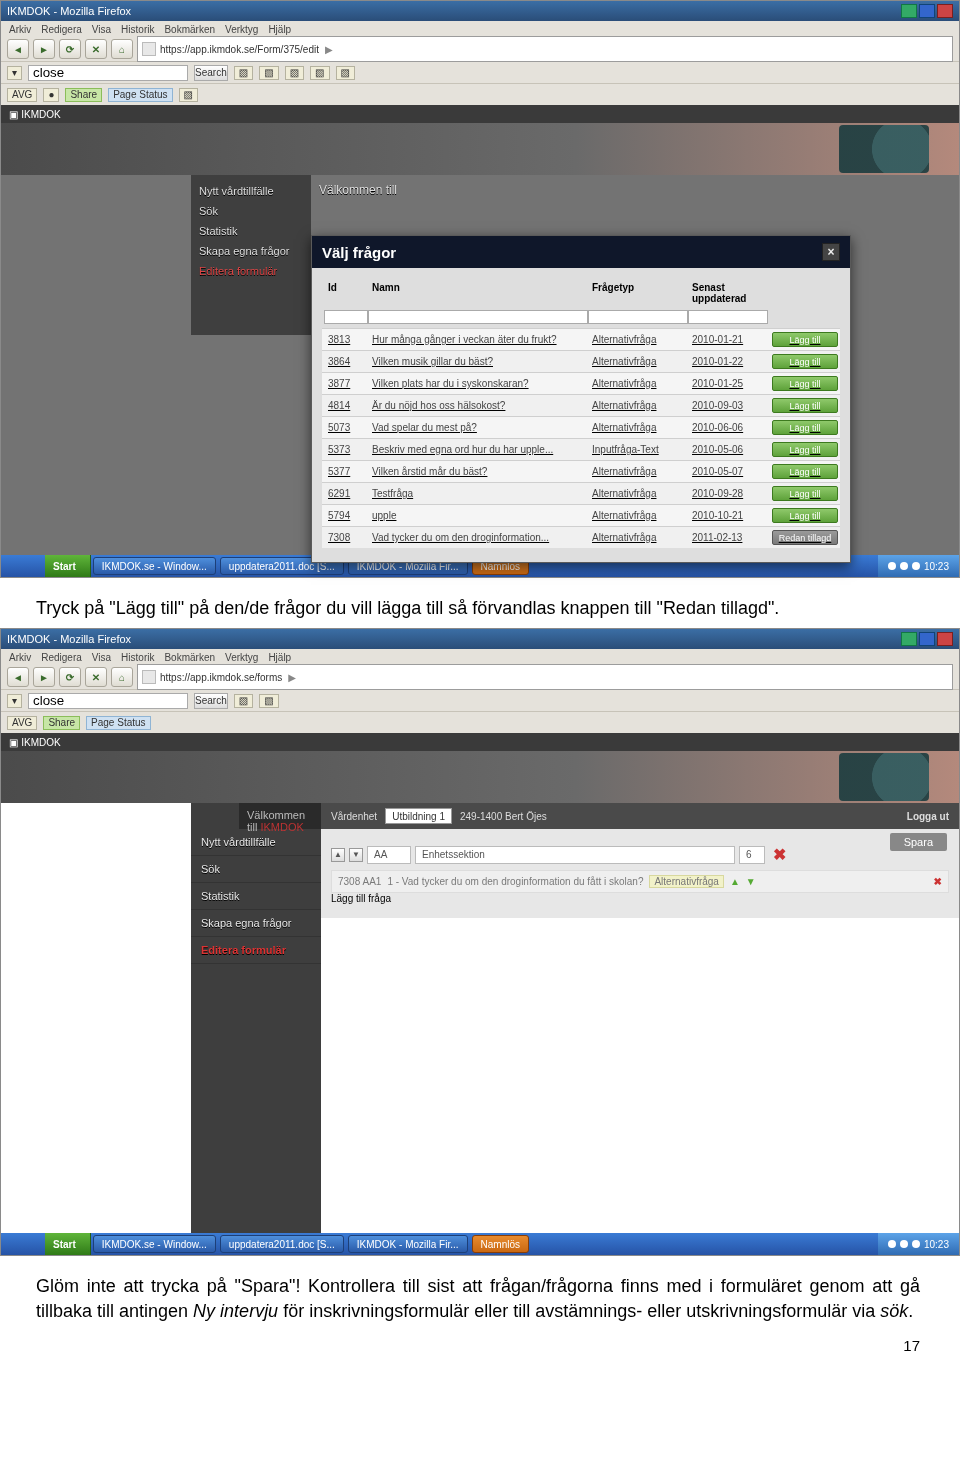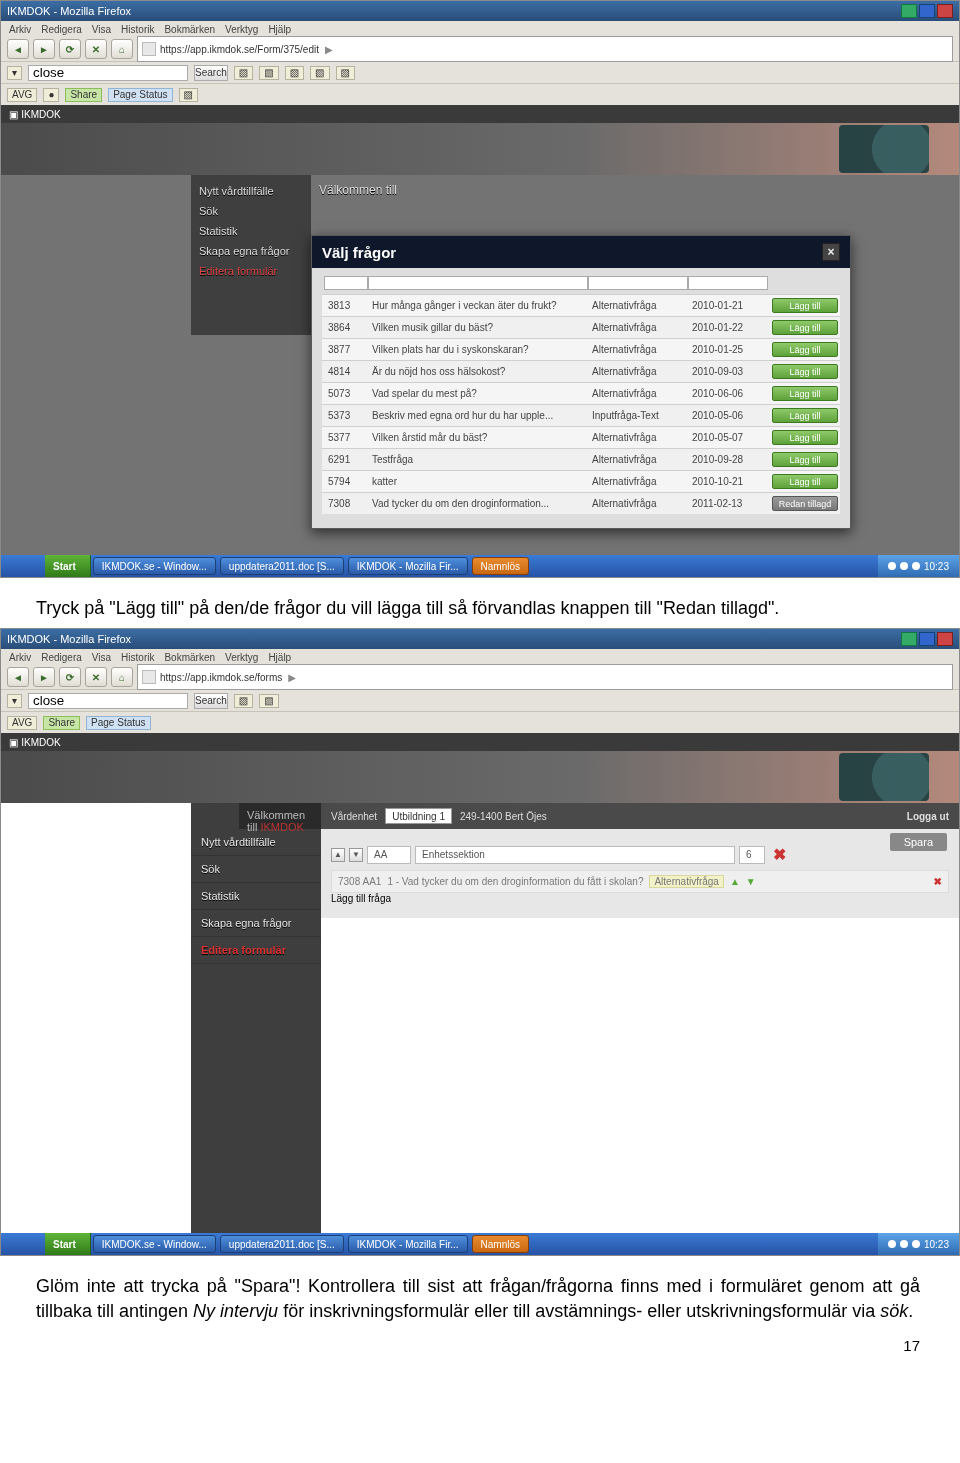--- a/index.html
+++ b/index.html
@@ -112,21 +112,21 @@
   .dlg-thead {
     display:flex; font-size:10px; font-weight:bold; padding:4px 2px;
   }
   .dlg-thead .th { padding:2px 4px; }
   .dlg-filters { display:flex; padding:0 2px 4px 2px; gap:0; }
   .dlg-filters input {
     height:14px; border:1px solid #aaa; font-size:9px; padding:0 2px; background:#fff;
   }
   .dlg-row {
     display:flex; align-items:center; font-size:10px;
-    border-top:1px solid #cfcfcf; padding:2px 2px; background:#f5f5f5;
+    border-top:1px solid #cfcfcf; padding:2px 2px; background:#f5f5f5;text-decoration:underline;
   }
   .dlg-row:nth-child(even){ background:#f0f0f0; }
   .cell { padding:1px 4px; overflow:hidden; white-space:nowrap; text-overflow:ellipsis; color:#444; }
   .c-id{ width:44px; } .c-name{ width:220px; } .c-type{ width:100px; } .c-date{ width:80px; }
   .c-btn { width:70px; }
   .btn-add {
     background:linear-gradient(#8fc96b,#5ea23a); color:#fff; border:1px solid #3d7a1f;
     font-size:9px; height:15px; width:66px; display:flex; align-items:center; justify-content:center;
     border-radius:2px;
   }
@@ -294,20 +294,27 @@
       <div class="page-title">
         <span>Välkommen till</span>
       </div>
 
       <div class="dialog">
         <div class="dialog-hdr">
           <span>Välj frågor</span>
           <span class="close">×</span>
         </div>
         <div class="dlg-body">
+          <div class="dlg-thead">
+            <div class="th c-id">Id</div>
+            <div class="th c-name">Namn</div>
+            <div class="th c-type">Frågetyp</div>
+            <div class="th c-date">Senast uppdaterad</div>
+            <div class="th c-btn"></div>
+          </div>
           <div class="dlg-filters">
             <input style="width: 44px;">
             <input style="width: 220px;">
             <input style="width: 100px;">
             <input style="width: 80px;">
           </div>
           <div id="dlg-rows">
               <div class="dlg-row">
                 <div class="cell c-id">3813</div>
                 <div class="cell c-name">Hur många gånger i veckan äter du frukt?</div>
@@ -375,21 +382,21 @@
                 <div class="cell c-id">6291</div>
                 <div class="cell c-name">Testfråga</div>
                 <div class="cell c-type">Alternativfråga</div>
                 <div class="cell c-date">2010-09-28</div>
                 <div class="cell c-btn">
                   <div class="btn-add">Lägg till</div>
                 </div>
               </div>
               <div class="dlg-row">
                 <div class="cell c-id">5794</div>
-                <div class="cell c-name">katter</div>
+                <div class="cell c-name">upple</div>
                 <div class="cell c-type">Alternativfråga</div>
                 <div class="cell c-date">2010-10-21</div>
                 <div class="cell c-btn">
                   <div class="btn-add">Lägg till</div>
                 </div>
               </div>
               <div class="dlg-row">
                 <div class="cell c-id">7308</div>
                 <div class="cell c-name">Vad tycker du om den droginformation...</div>
                 <div class="cell c-type">Alternativfråga</div>

